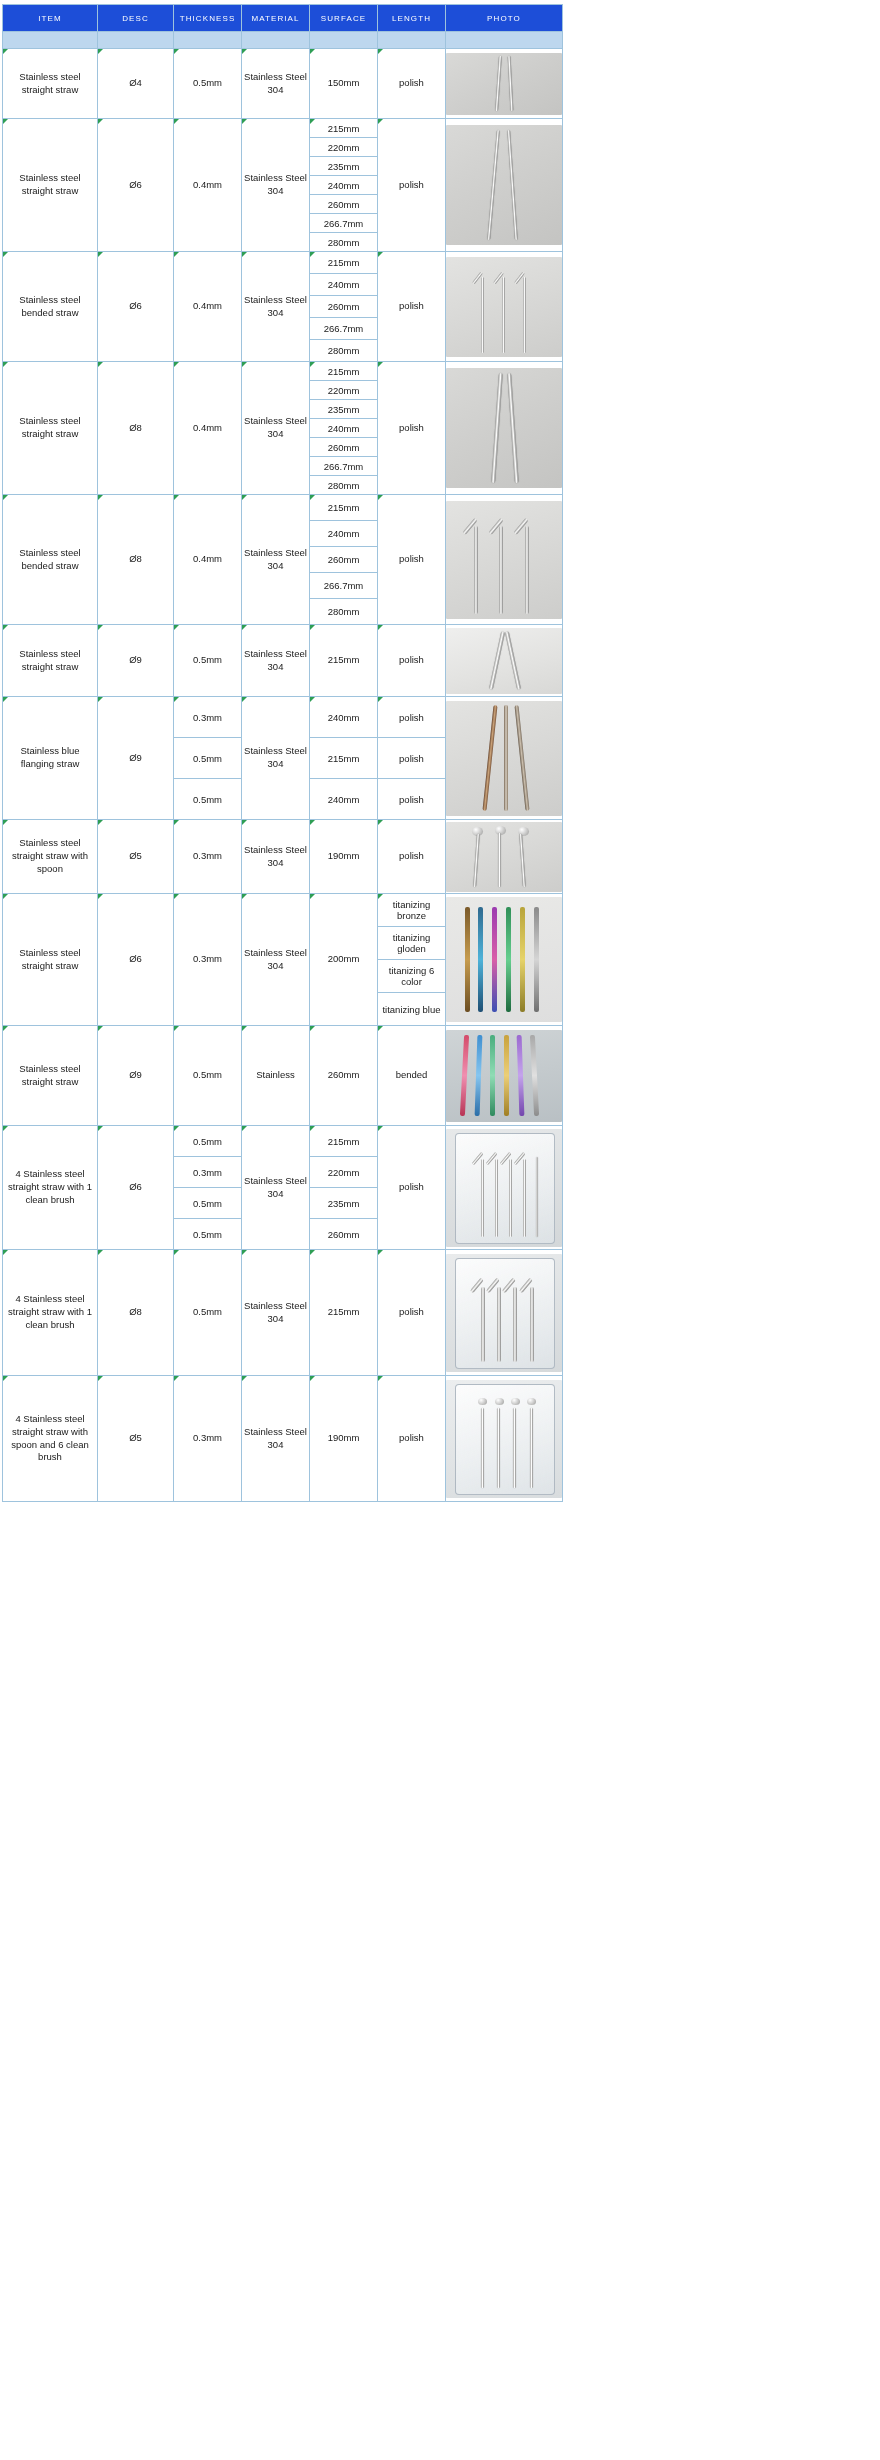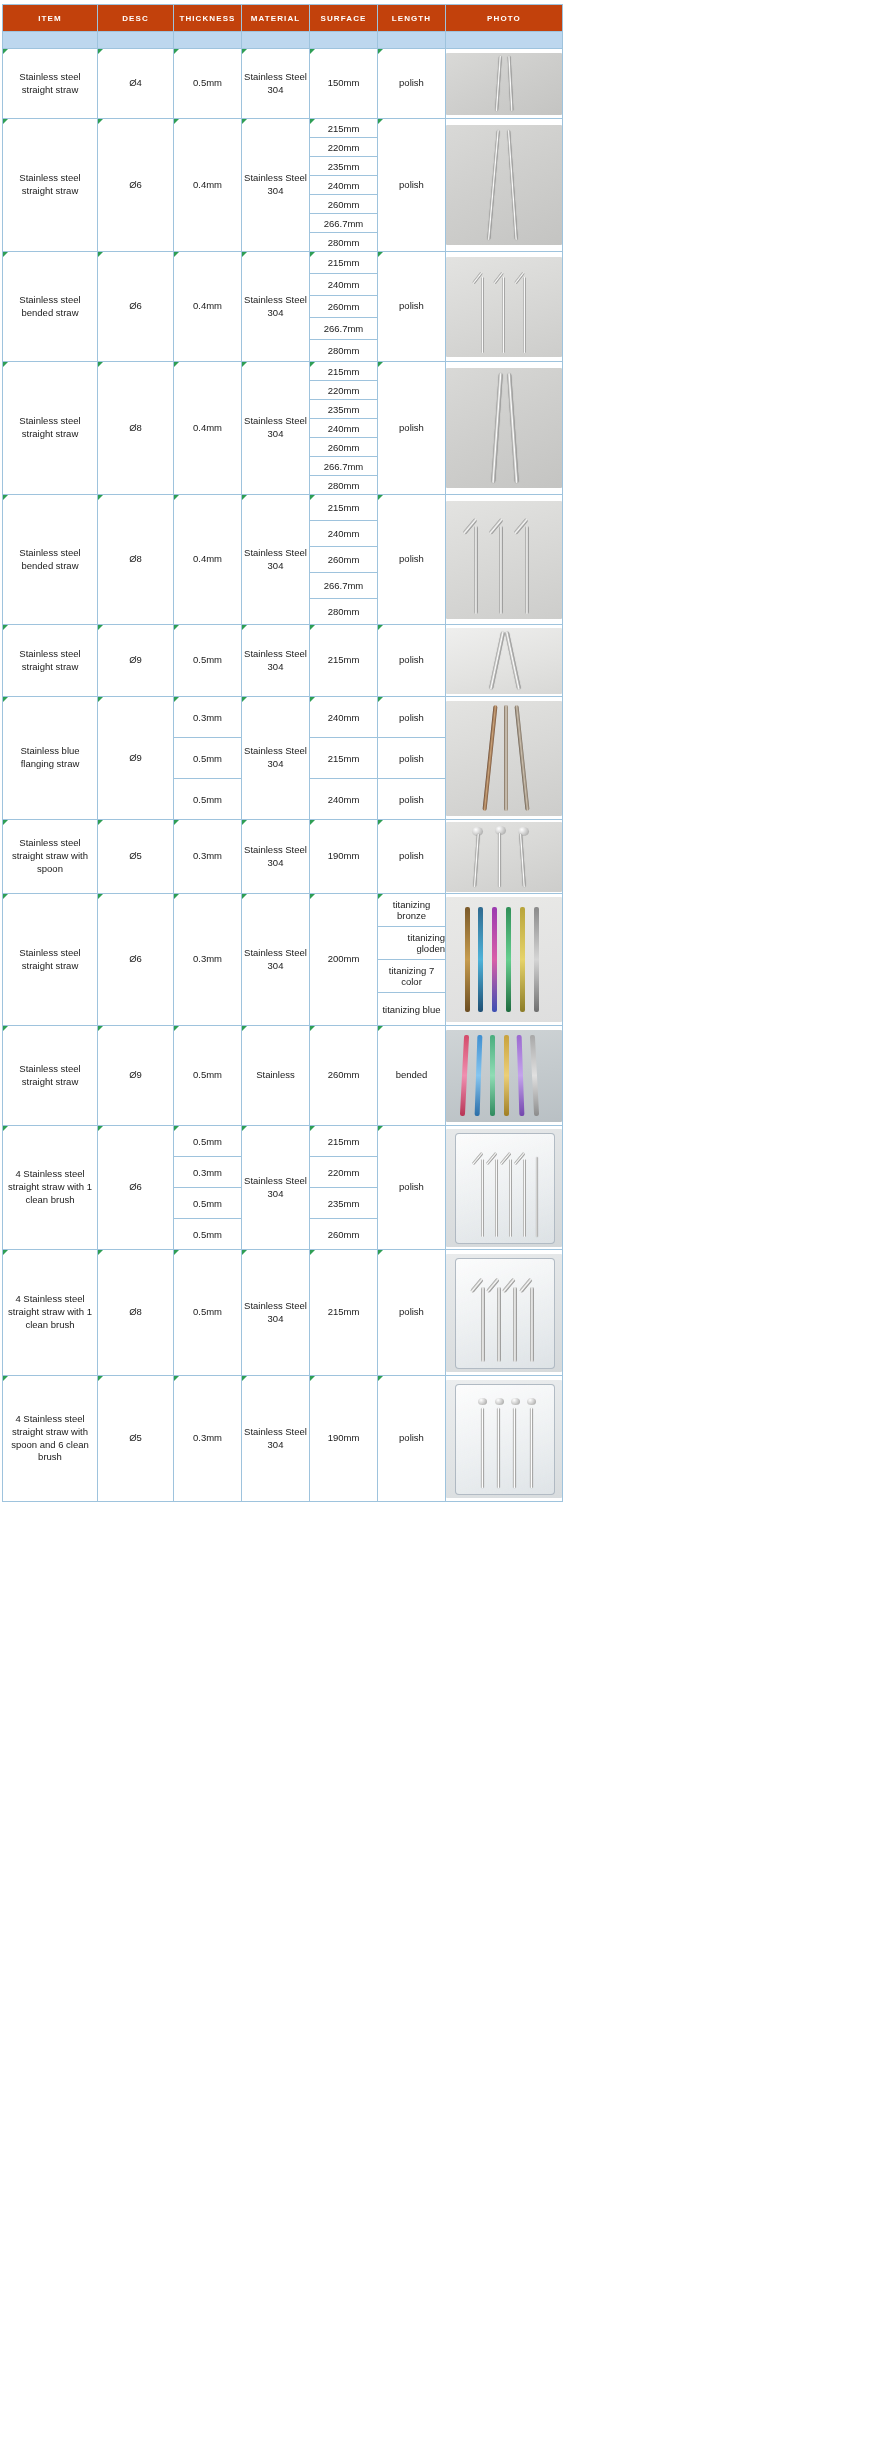--- a/index.html
+++ b/index.html
@@ -20,25 +20,25 @@
     width:560px;
     border:1px solid #7da7c9;
   }
   table.spec td, table.spec th{
     border:1px solid #9ec3dd;
     padding:0;
     vertical-align:middle;
     text-align:center;
   }
   thead th{
-    background:#c2410c;
+    background:#1d4ed8;
     color:#ffffff;
     font-size:8px;
     letter-spacing:1.1px;
-    font-weight:bold;
+    font-weight:normal;
     height:26px;
     border:1px solid #4e87bd;
   }
   tr.bluebar td{
     background:#bdd7ee;
     height:16px;
     border:1px solid #9ec3dd;
   }
   td.cell{
     font-size:9.5px;
@@ -364,24 +364,24 @@
             <span class="col-rod" style="left:16%;top:8%;width:5px;height:84%;background:linear-gradient(180deg,#7a5a2a,#c79c4e,#6b4d22);"></span>
             <span class="col-rod" style="left:28%;top:8%;width:5px;height:84%;background:linear-gradient(180deg,#2f6a8f,#4fb3d9,#1f4f74);"></span>
             <span class="col-rod" style="left:40%;top:8%;width:5px;height:84%;background:linear-gradient(180deg,#9b3bb0,#d95fa8,#3c4fb3);"></span>
             <span class="col-rod" style="left:52%;top:8%;width:5px;height:84%;background:linear-gradient(180deg,#2f8f57,#66cf8f,#1f6b3f);"></span>
             <span class="col-rod" style="left:64%;top:8%;width:5px;height:84%;background:linear-gradient(180deg,#b8a43a,#e6d36a,#8c7c28);"></span>
             <span class="col-rod" style="left:76%;top:8%;width:5px;height:84%;background:linear-gradient(180deg,#8a8a8a,#d5d5d5,#6f6f6f);"></span>
           </div>
         </td>
       </tr>
       <tr>
-          <td class="sub" style="height:32px;text-align:right;">titanizing gloden</td>
-        </tr>
-      <tr>
-          <td class="sub" style="height:32px;">titanizing 7 color</td>
+          <td class="sub" style="height:32px;">titanizing gloden</td>
+        </tr>
+      <tr>
+          <td class="sub" style="height:32px;">titanizing 6 color</td>
         </tr>
       <tr>
           <td class="sub" style="height:32px;">titanizing blue</td>
         </tr>
 
       <tr style="height:100px;">
         <td class="cell corner">Stainless steel straight straw</td>
         <td class="cell corner">Ø9</td>
         <td class="cell corner">0.5mm</td>
         <td class="cell corner">Stainless</td>

